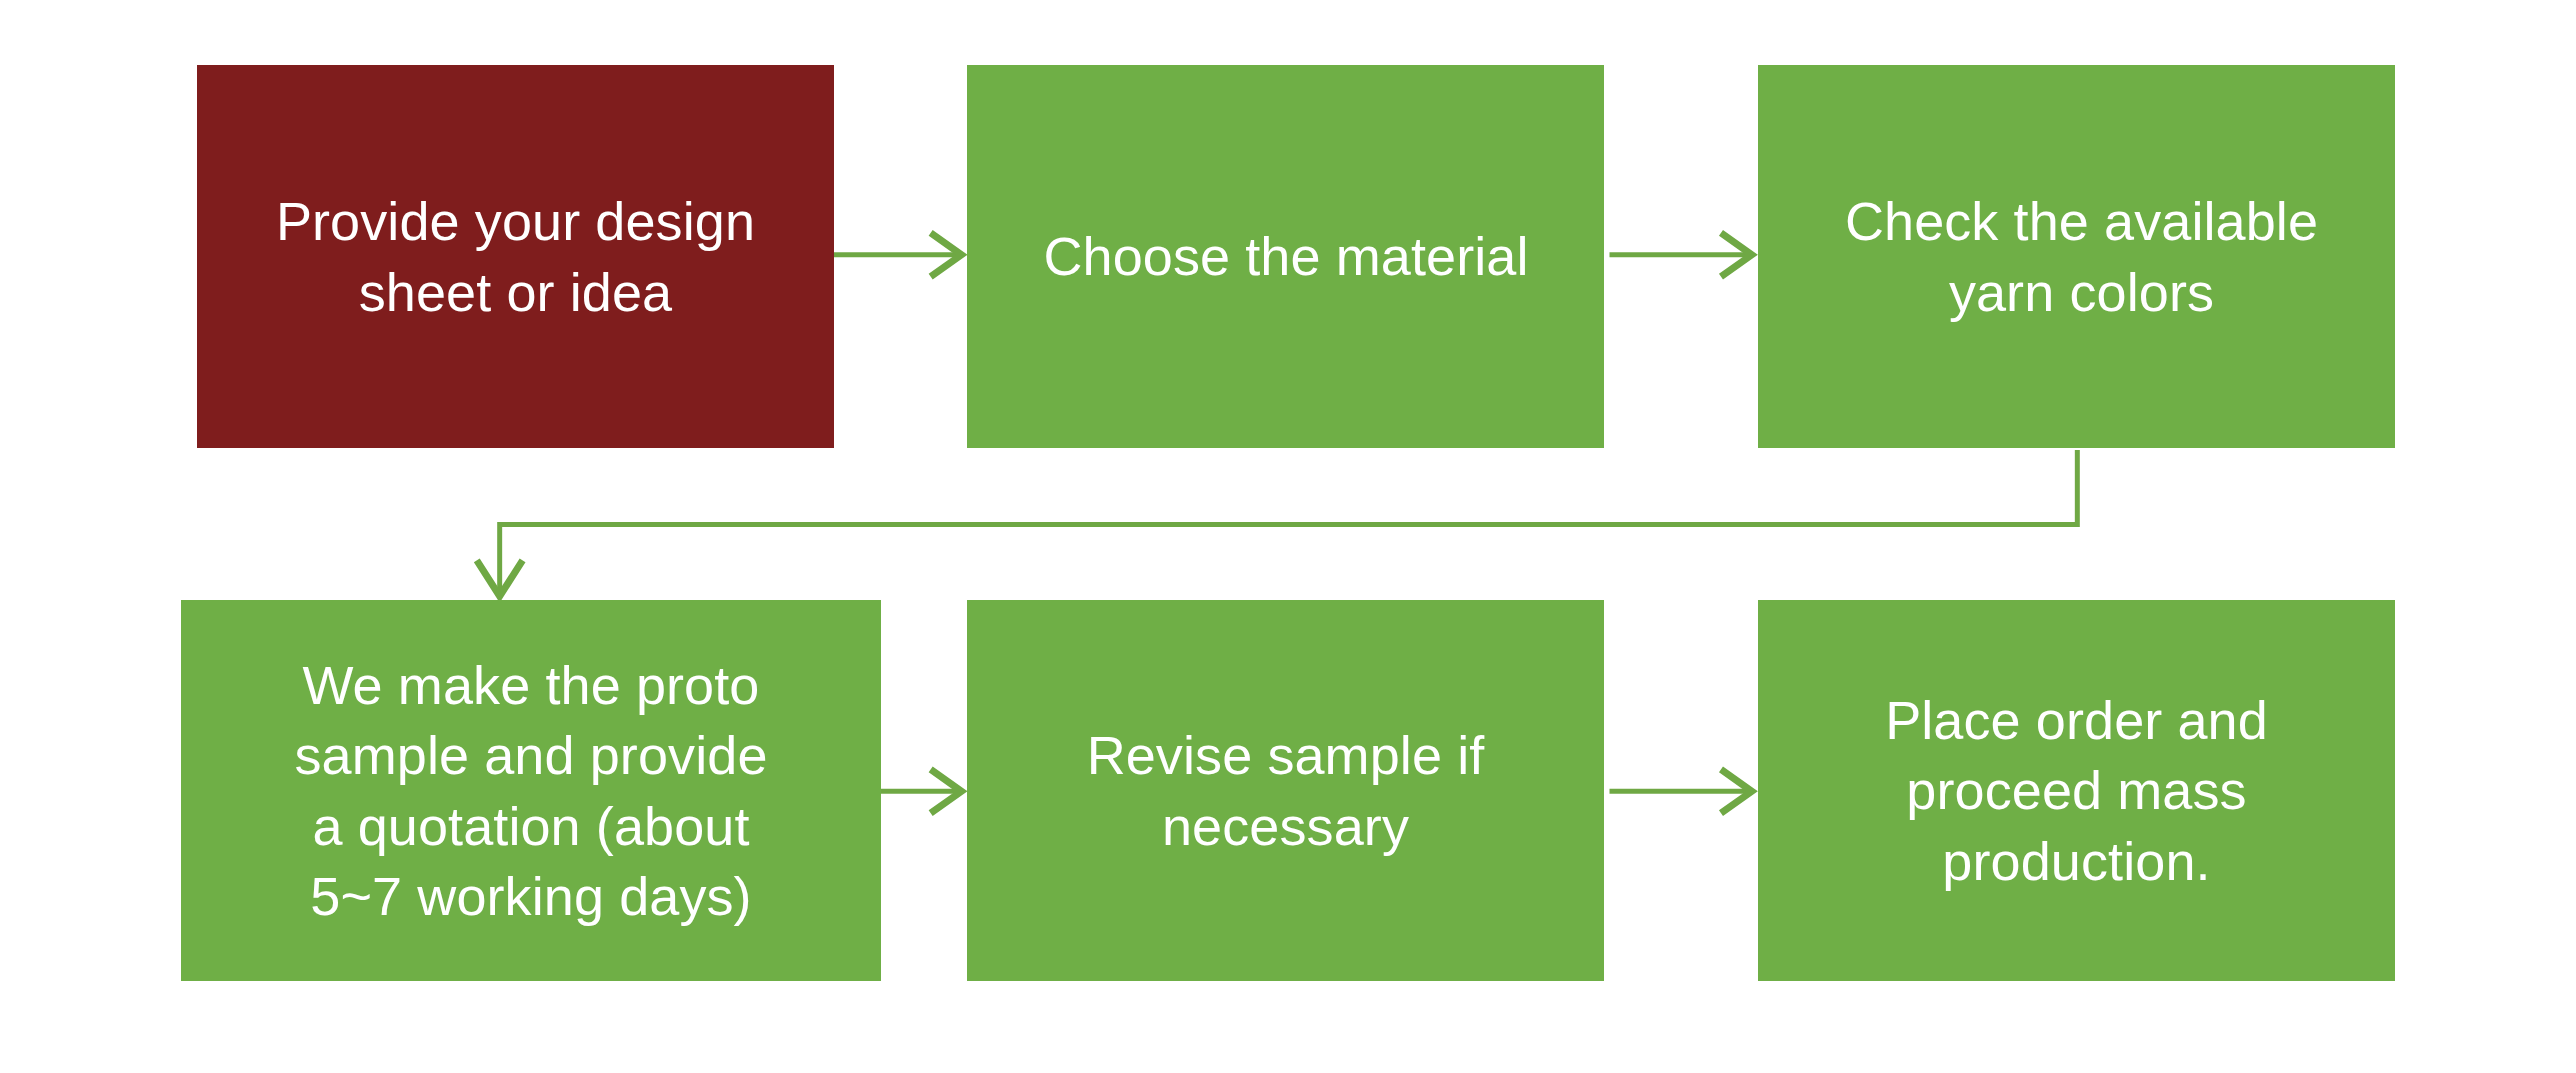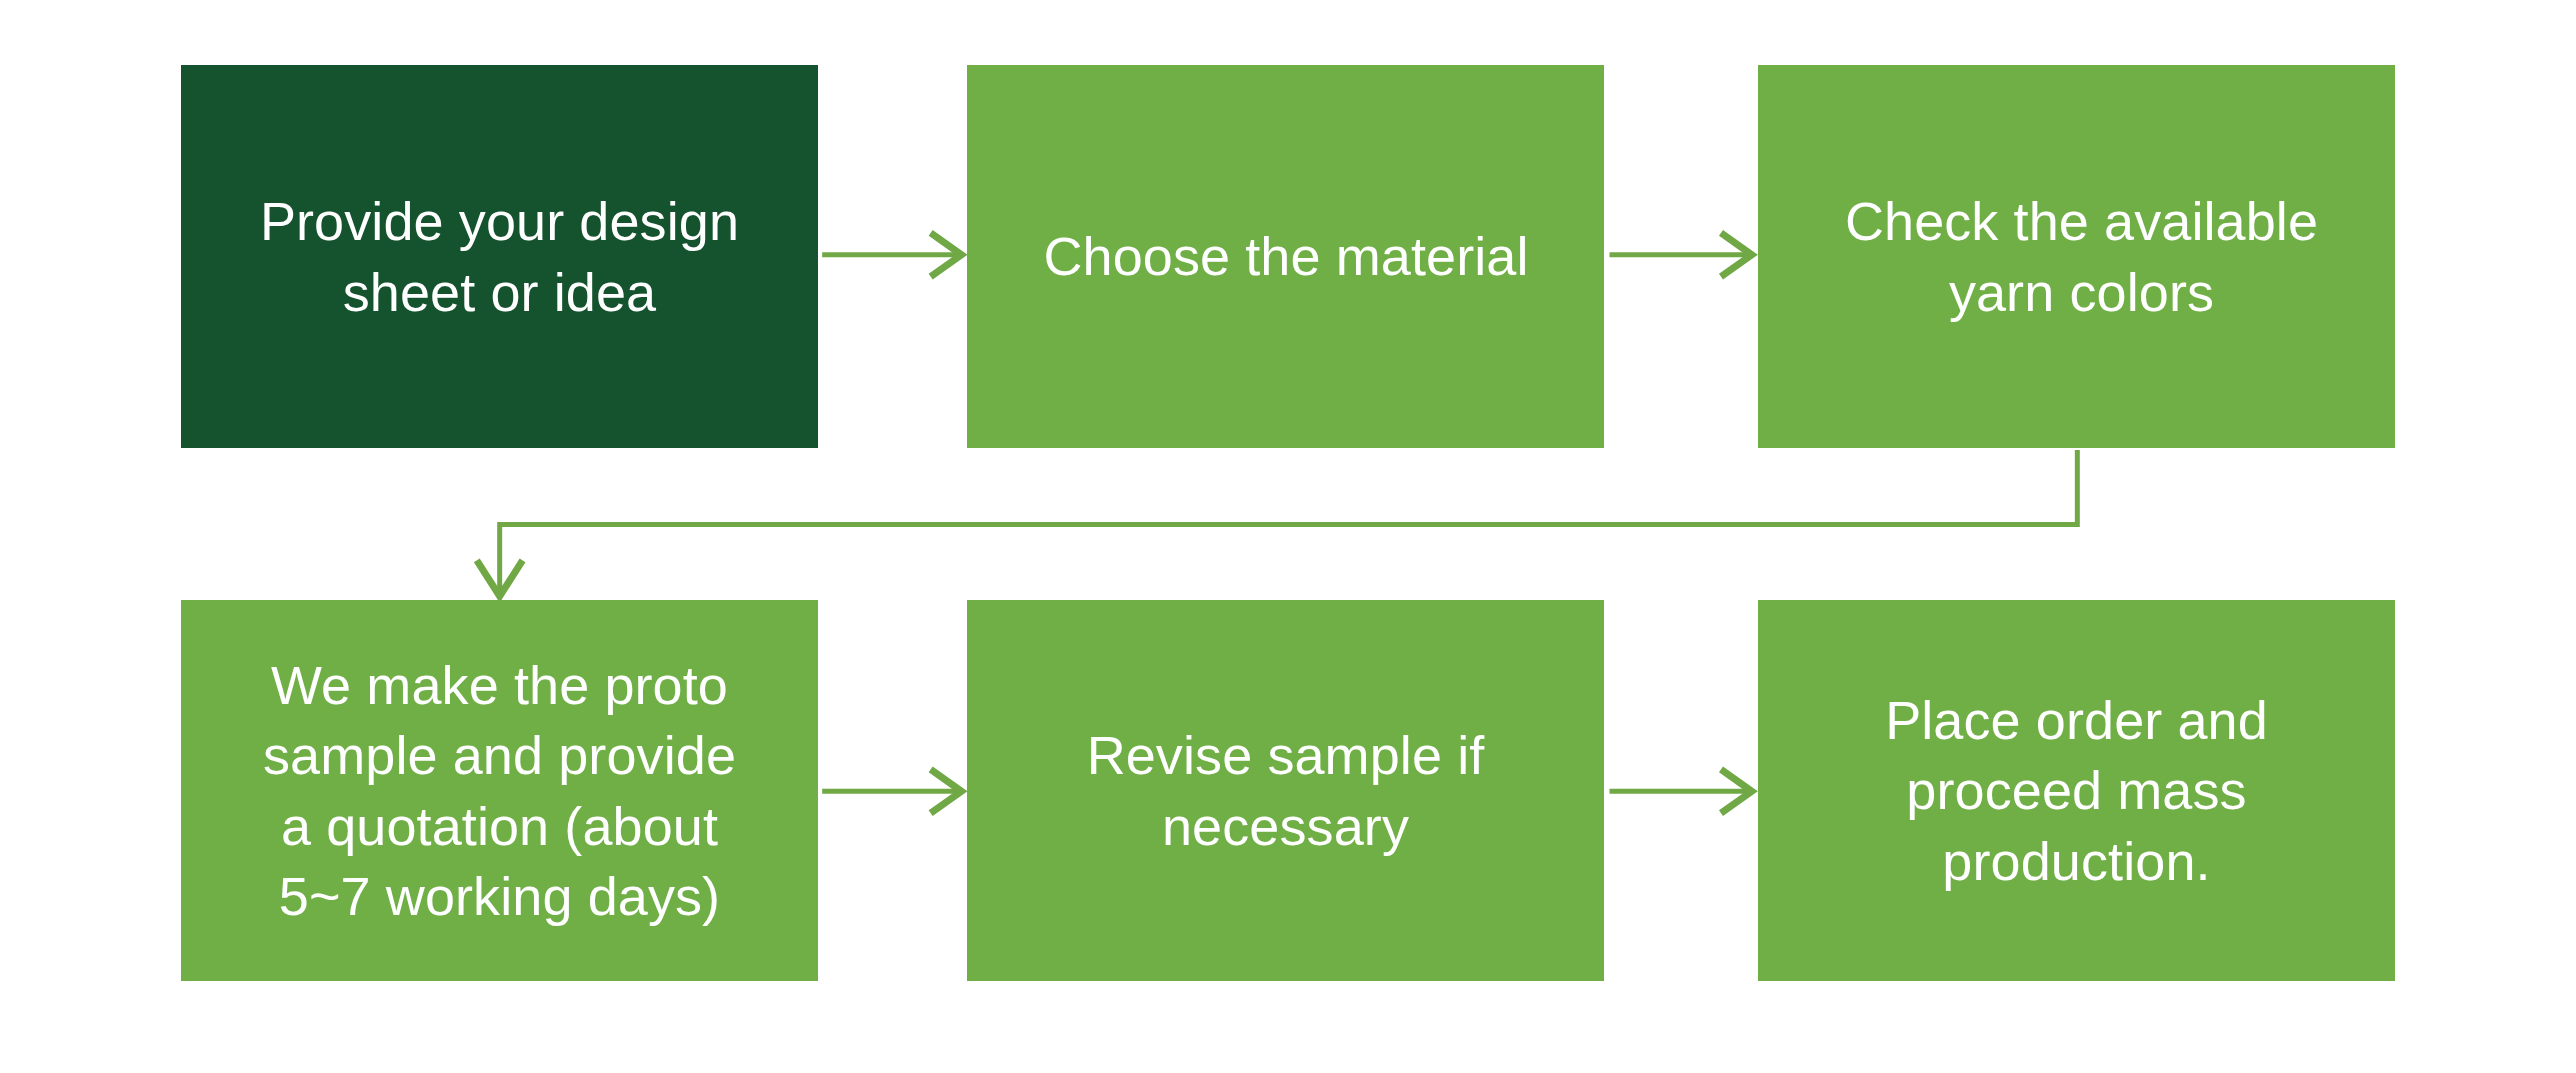--- a/index.html
+++ b/index.html
@@ -37,21 +37,21 @@
   .flow-box .box-label {
     display: block;
     width: 100%;
     white-space: pre-line;
   }
   
   #box-1 { left: 181px;  top: 65px;  width: 637px; height: 383px; }
   #box-2 { left: 967px;  top: 65px;  width: 637px; height: 383px; }
   #box-3 { left: 1758px; top: 65px;  width: 637px; height: 383px; }
   
-  #box-4 { left: 181px;  top: 600px; width: 637px; height: 381px; }
+  #box-4 { left: 181px;  top: 600px; width: 700px; height: 381px; }
   #box-5 { left: 967px;  top: 600px; width: 637px; height: 381px; }
   #box-6 { left: 1758px; top: 600px; width: 637px; height: 381px; }
 
   .connector-layer {
     position: absolute;
     left: 0;
     top: 0;
     width: 2576px;
     height: 1073px;
     pointer-events: none;
@@ -102,21 +102,21 @@
         <path class="conn-head" stroke="#6FA844" d="M 935 773 L 966 795 L 935 817"></path>
       </g>
 
       <g>
         <path class="conn-line" stroke="#6FA844" d="M 1617 795 L 1756 795"></path>
         <path class="conn-head" stroke="#6FA844" d="M 1729 773 L 1760 795 L 1729 817"></path>
       </g>
     </svg>
   </div>
 
-  <div class="flow-box" id="box-1" style="background: #14532d; color: rgb(255, 255, 255);">
+  <div class="flow-box" id="box-1" style="background: #7f1d1d; color: rgb(255, 255, 255); margin-left: 16px;">
     <span class="box-label">Provide your design
 sheet or idea</span>
   </div>
 
   <div class="flow-box" id="box-2" style="background: rgb(111, 175, 70); color: rgb(255, 255, 255); padding-left: 19px;">
     <span class="box-label">Choose the material</span>
   </div>
 
   <div class="flow-box" id="box-3" style="background: rgb(111, 175, 70); color: rgb(255, 255, 255); padding-left: 28px;">
     <span class="box-label">Check the available

